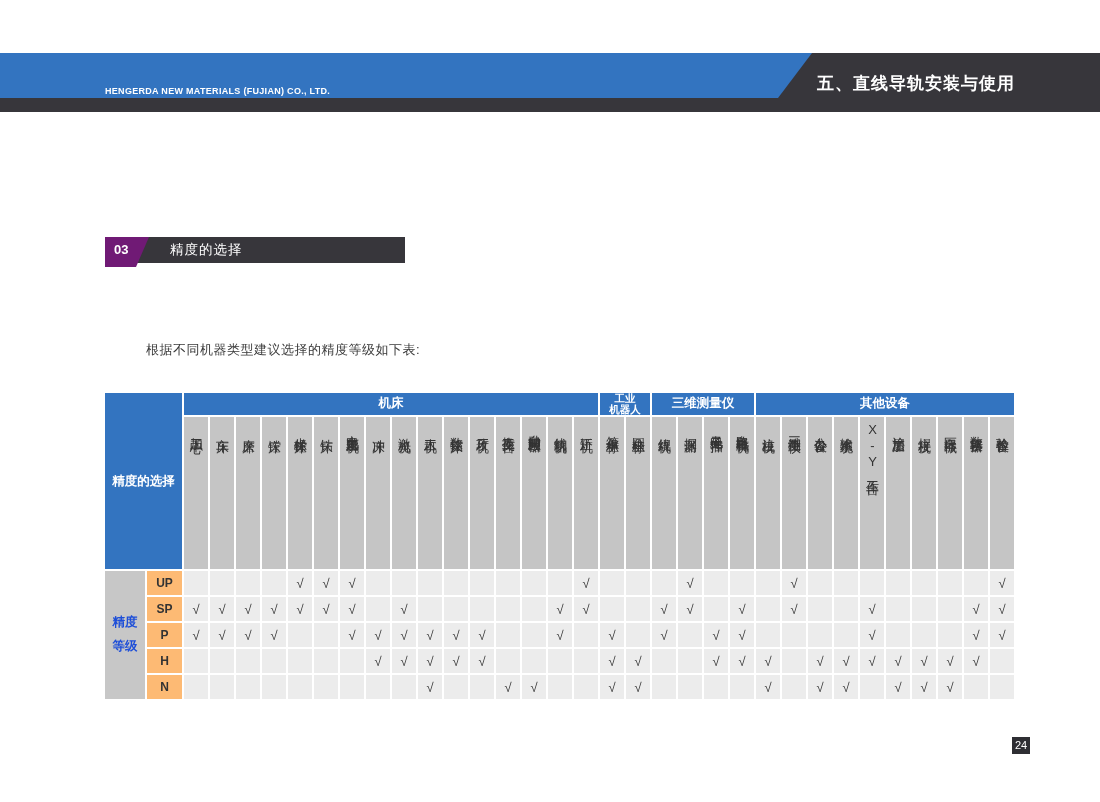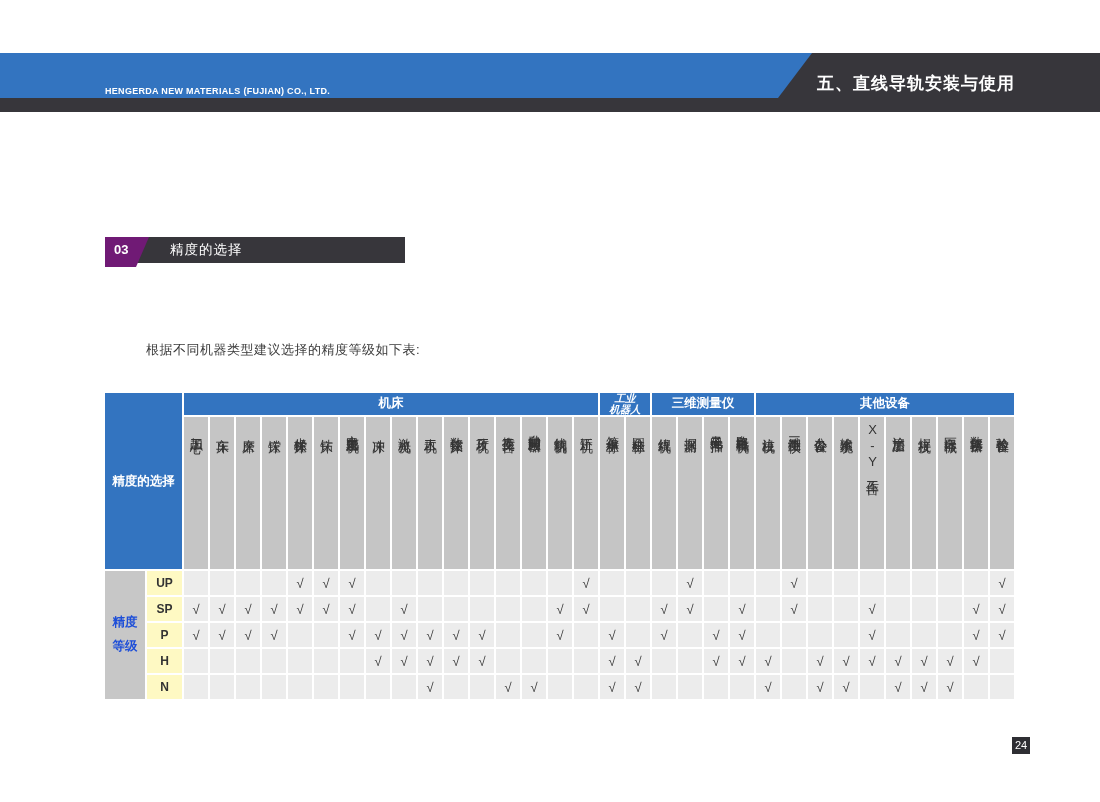--- a/index.html
+++ b/index.html
@@ -56,37 +56,37 @@
   .matrix-table th,.matrix-table td{padding:0;margin:0;}
   .corner{
     width:77px;background:#3374c0;color:#fff;
     font-size:12.5px;font-weight:bold;text-align:center;vertical-align:middle;
   }
   .group{
     height:15px;background:#3374c0;color:#fff;
     font-size:12.5px;font-weight:bold;text-align:center;vertical-align:middle;
     white-space:pre-line;line-height:1.05;
   }
-  .group.small{font-size:10.5px;font-style:italic;}
+  .group.small{font-size:10.5px;}
   .vhead{
     width:24px;height:152px;background:#c5c5c5;color:#333;
     text-align:center;vertical-align:top;font-weight:normal;
   }
   .vhead span{
     display:inline-block;margin-top:5px;
     writing-mode:vertical-rl;text-orientation:upright;
     font-size:13px;line-height:24px;letter-spacing:1px;
   }
   .rowgroup{
     width:40px;background:#c7c7c7;color:#1d4ed8;
     font-size:12.5px;font-weight:bold;text-align:center;vertical-align:middle;
     white-space:pre-line;line-height:1.9;
   }
   .grade{
-    width:35px;height:24px;background:#fef9c3;color:#333;
+    width:35px;height:24px;background:#fdba74;color:#333;
     font-size:12px;font-weight:bold;text-align:center;vertical-align:middle;
   }
   .cell{
     width:24px;height:24px;background:#ececec;color:#3a3a3a;
     font-size:13px;text-align:center;vertical-align:middle;
   }
   
   .page-badge{
     position:absolute;left:1012px;top:737px;width:18px;height:17px;
     background:#2e2e33;color:#fff;font-size:11px;font-weight:normal;

